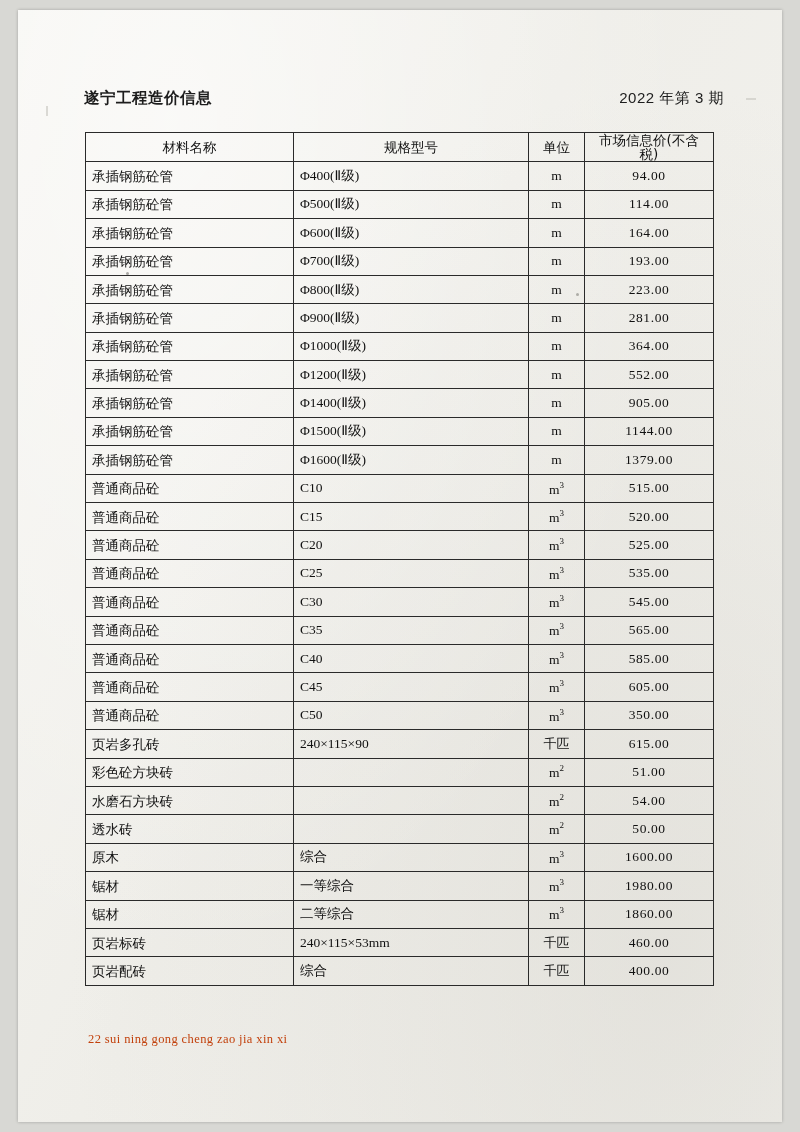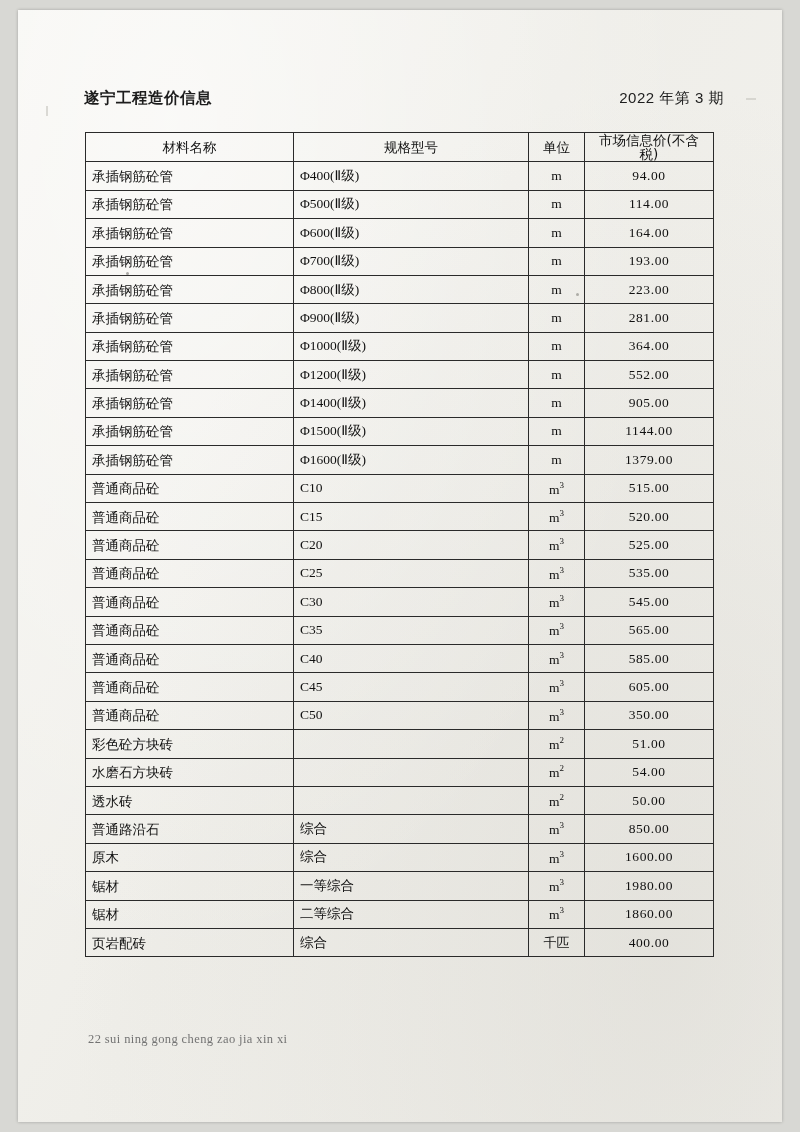--- a/index.html
+++ b/index.html
@@ -118,21 +118,21 @@
     font-family: "Liberation Serif", serif;
     font-size: 14px;
     letter-spacing: 0.6px;
   }
   .footer {
     position: absolute;
     left: 70px;
     top: 1022px;
     font-family: "Liberation Serif", serif;
     font-size: 12.5px;
-    color: #737373;
+    color: #c2410c;
     letter-spacing: 0.4px;
   }
   .edge-mark {
     position: absolute;
     background: #c9c7c1;
     opacity: 0.65;
   }
   .mark-tr { right: 26px; top: 88px; width: 10px; height: 2px; }
   .mark-tl { left: 28px; top: 96px; width: 2px; height: 10px; }
   .mark-dot { left: 108px; top: 262px; width: 3px; height: 3px; border-radius: 50%; background:#7d7b76; }
@@ -280,60 +280,66 @@
             <td class="unit">m<sup>3</sup></td>
             <td class="price">605.00</td>
           </tr>
           <tr>
             <td class="name">普通商品砼</td>
             <td class="spec">C50</td>
             <td class="unit">m<sup>3</sup></td>
             <td class="price">350.00</td>
           </tr>
           <tr>
+            <td class="name">页岩多孔砖</td>
+            <td class="spec">240×115×90</td>
+            <td class="unit cn-unit">千匹</td>
+            <td class="price">615.00</td>
+          </tr>
+          <tr>
             <td class="name">彩色砼方块砖</td>
             <td class="spec"></td>
             <td class="unit">m<sup>2</sup></td>
             <td class="price">51.00</td>
           </tr>
           <tr>
             <td class="name">水磨石方块砖</td>
             <td class="spec"></td>
             <td class="unit">m<sup>2</sup></td>
             <td class="price">54.00</td>
           </tr>
           <tr>
             <td class="name">透水砖</td>
             <td class="spec"></td>
             <td class="unit">m<sup>2</sup></td>
             <td class="price">50.00</td>
           </tr>
           <tr>
-            <td class="name">普通路沿石</td>
-            <td class="spec">综合</td>
-            <td class="unit">m<sup>3</sup></td>
-            <td class="price">850.00</td>
-          </tr>
-          <tr>
             <td class="name">原木</td>
             <td class="spec">综合</td>
             <td class="unit">m<sup>3</sup></td>
             <td class="price">1600.00</td>
           </tr>
           <tr>
             <td class="name">锯材</td>
             <td class="spec">一等综合</td>
             <td class="unit">m<sup>3</sup></td>
             <td class="price">1980.00</td>
           </tr>
           <tr>
             <td class="name">锯材</td>
             <td class="spec">二等综合</td>
             <td class="unit">m<sup>3</sup></td>
             <td class="price">1860.00</td>
+          </tr>
+          <tr>
+            <td class="name">页岩标砖</td>
+            <td class="spec">240×115×53mm</td>
+            <td class="unit cn-unit">千匹</td>
+            <td class="price">460.00</td>
           </tr>
           <tr>
             <td class="name">页岩配砖</td>
             <td class="spec">综合</td>
             <td class="unit cn-unit">千匹</td>
             <td class="price">400.00</td>
           </tr>
         </tbody>
     </table>
 

